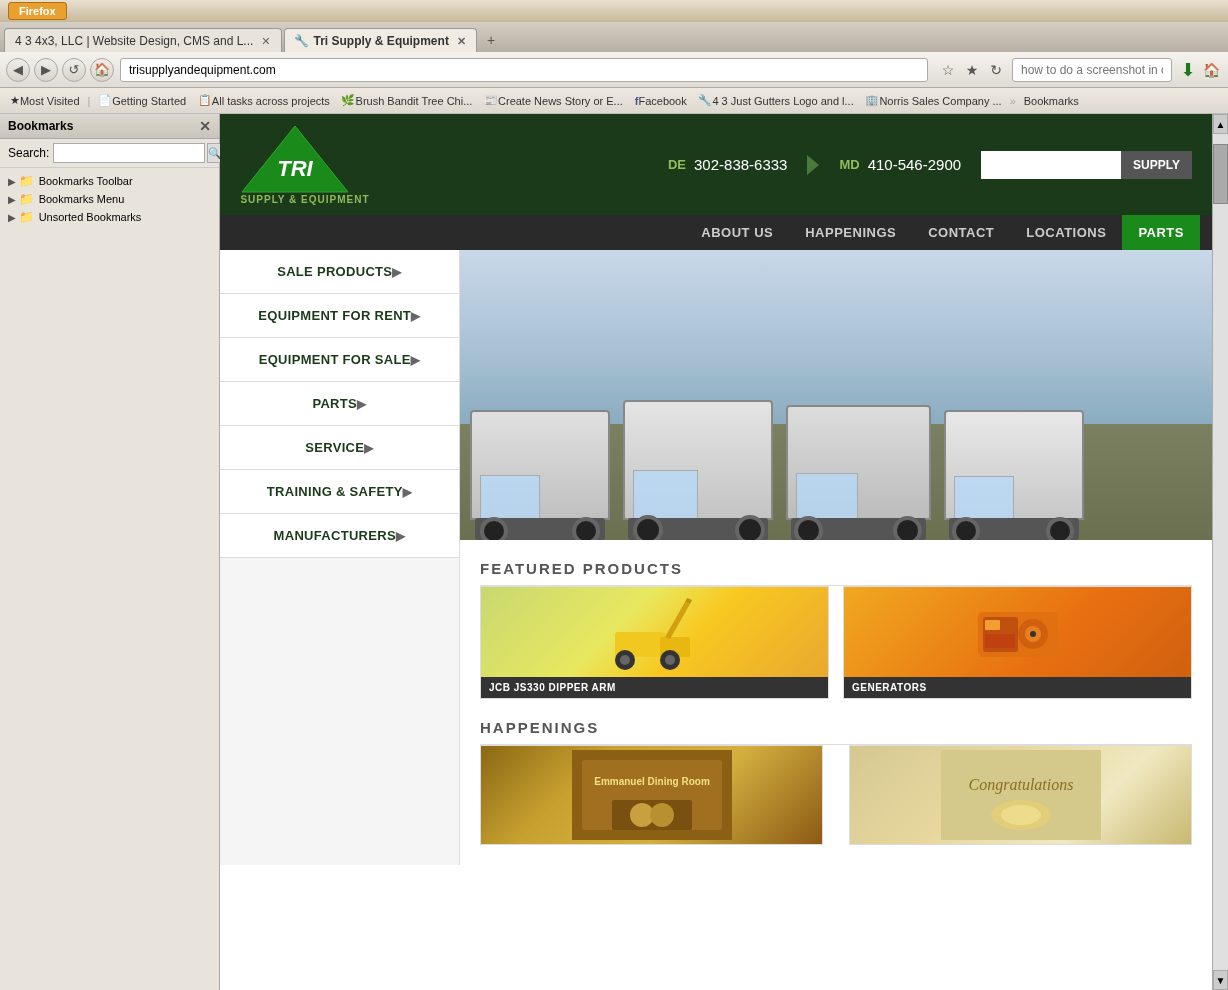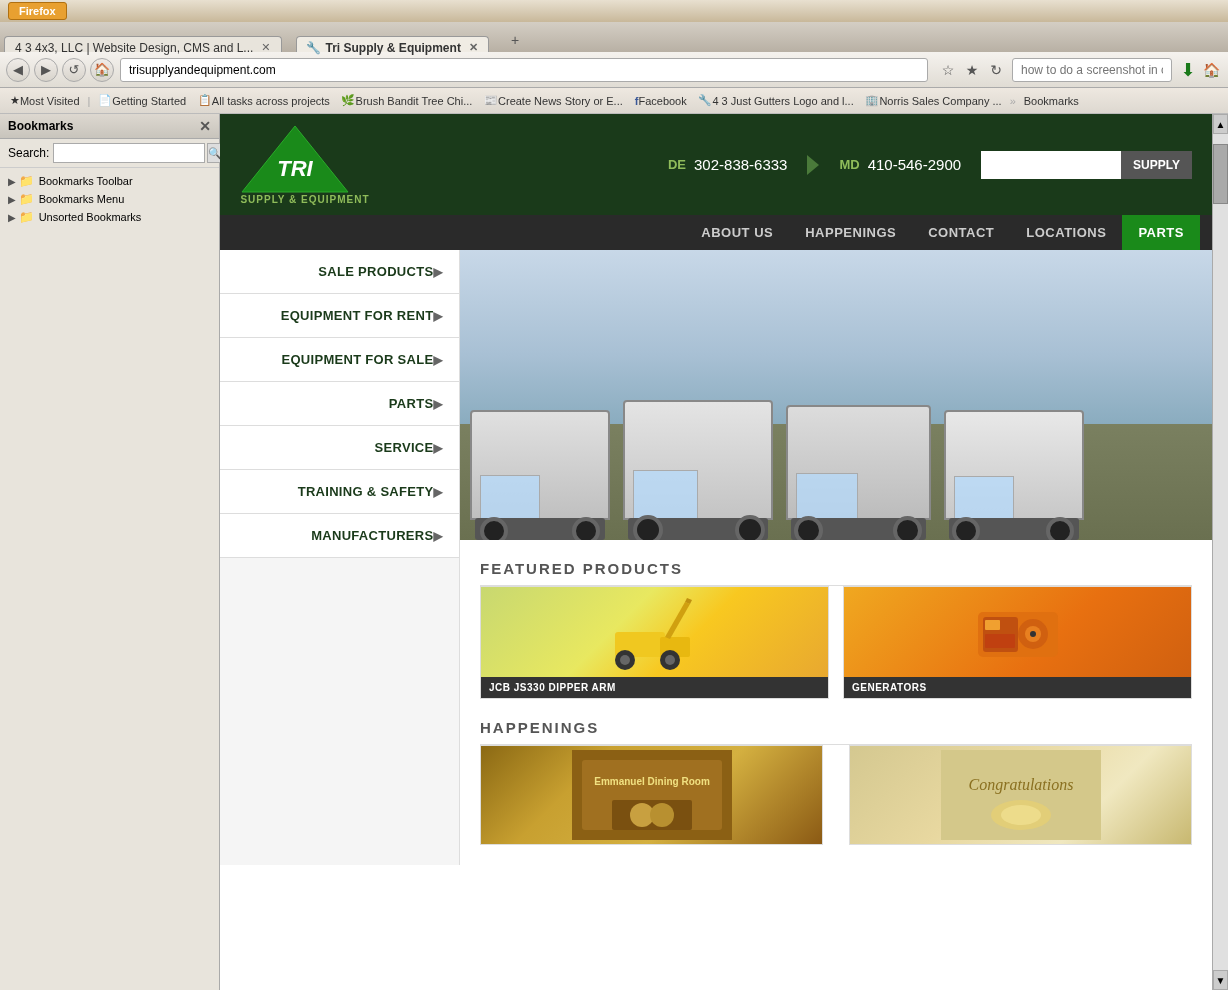--- a/index.html
+++ b/index.html
@@ -27,29 +27,29 @@
     
     .tab-bar {
       background: linear-gradient(to bottom, #d4cec4, #b8b0a4);
       height: 30px;
       display: flex;
       align-items: flex-end;
       padding: 0 4px;
     }
     .tab {
       display: flex;
-      align-items: flex-start;
+      align-items: flex-end;
       padding: 4px 10px;
       font-size: 12px;
       background: #e8e4dc;
       border: 1px solid #999;
       border-bottom: none;
       border-radius: 4px 4px 0 0;
-      margin-right: 14px;
-      height: 16px;
+      margin-right: 2px;
+      height: 24px;
       cursor: pointer;
       color: #333;
     }
     .tab.active {
       background: #f0ece4;
       font-weight: bold;
     }
     .tab-close { margin-left: 8px; color: #666; font-size: 11px; cursor: pointer; }
     .tab-new { padding: 4px 8px; font-size: 14px; cursor: pointer; color: #555; }
 
@@ -290,21 +290,21 @@
     
     .site-sidebar {
       width: 240px;
       background: #f5f5f5;
       border-right: 1px solid #ddd;
       flex-shrink: 0;
     }
     .sidebar-menu-item {
       display: flex;
       align-items: center;
-      justify-content: flex-end;
+      justify-content: center;
       padding: 14px 16px;
       border-bottom: 1px solid #ddd;
       font-weight: bold;
       font-size: 13px;
       color: #1a3a1a;
       cursor: pointer;
       background: white;
       letter-spacing: 0.3px;
     }
     .sidebar-menu-arrow { color: #666; font-size: 12px; }

